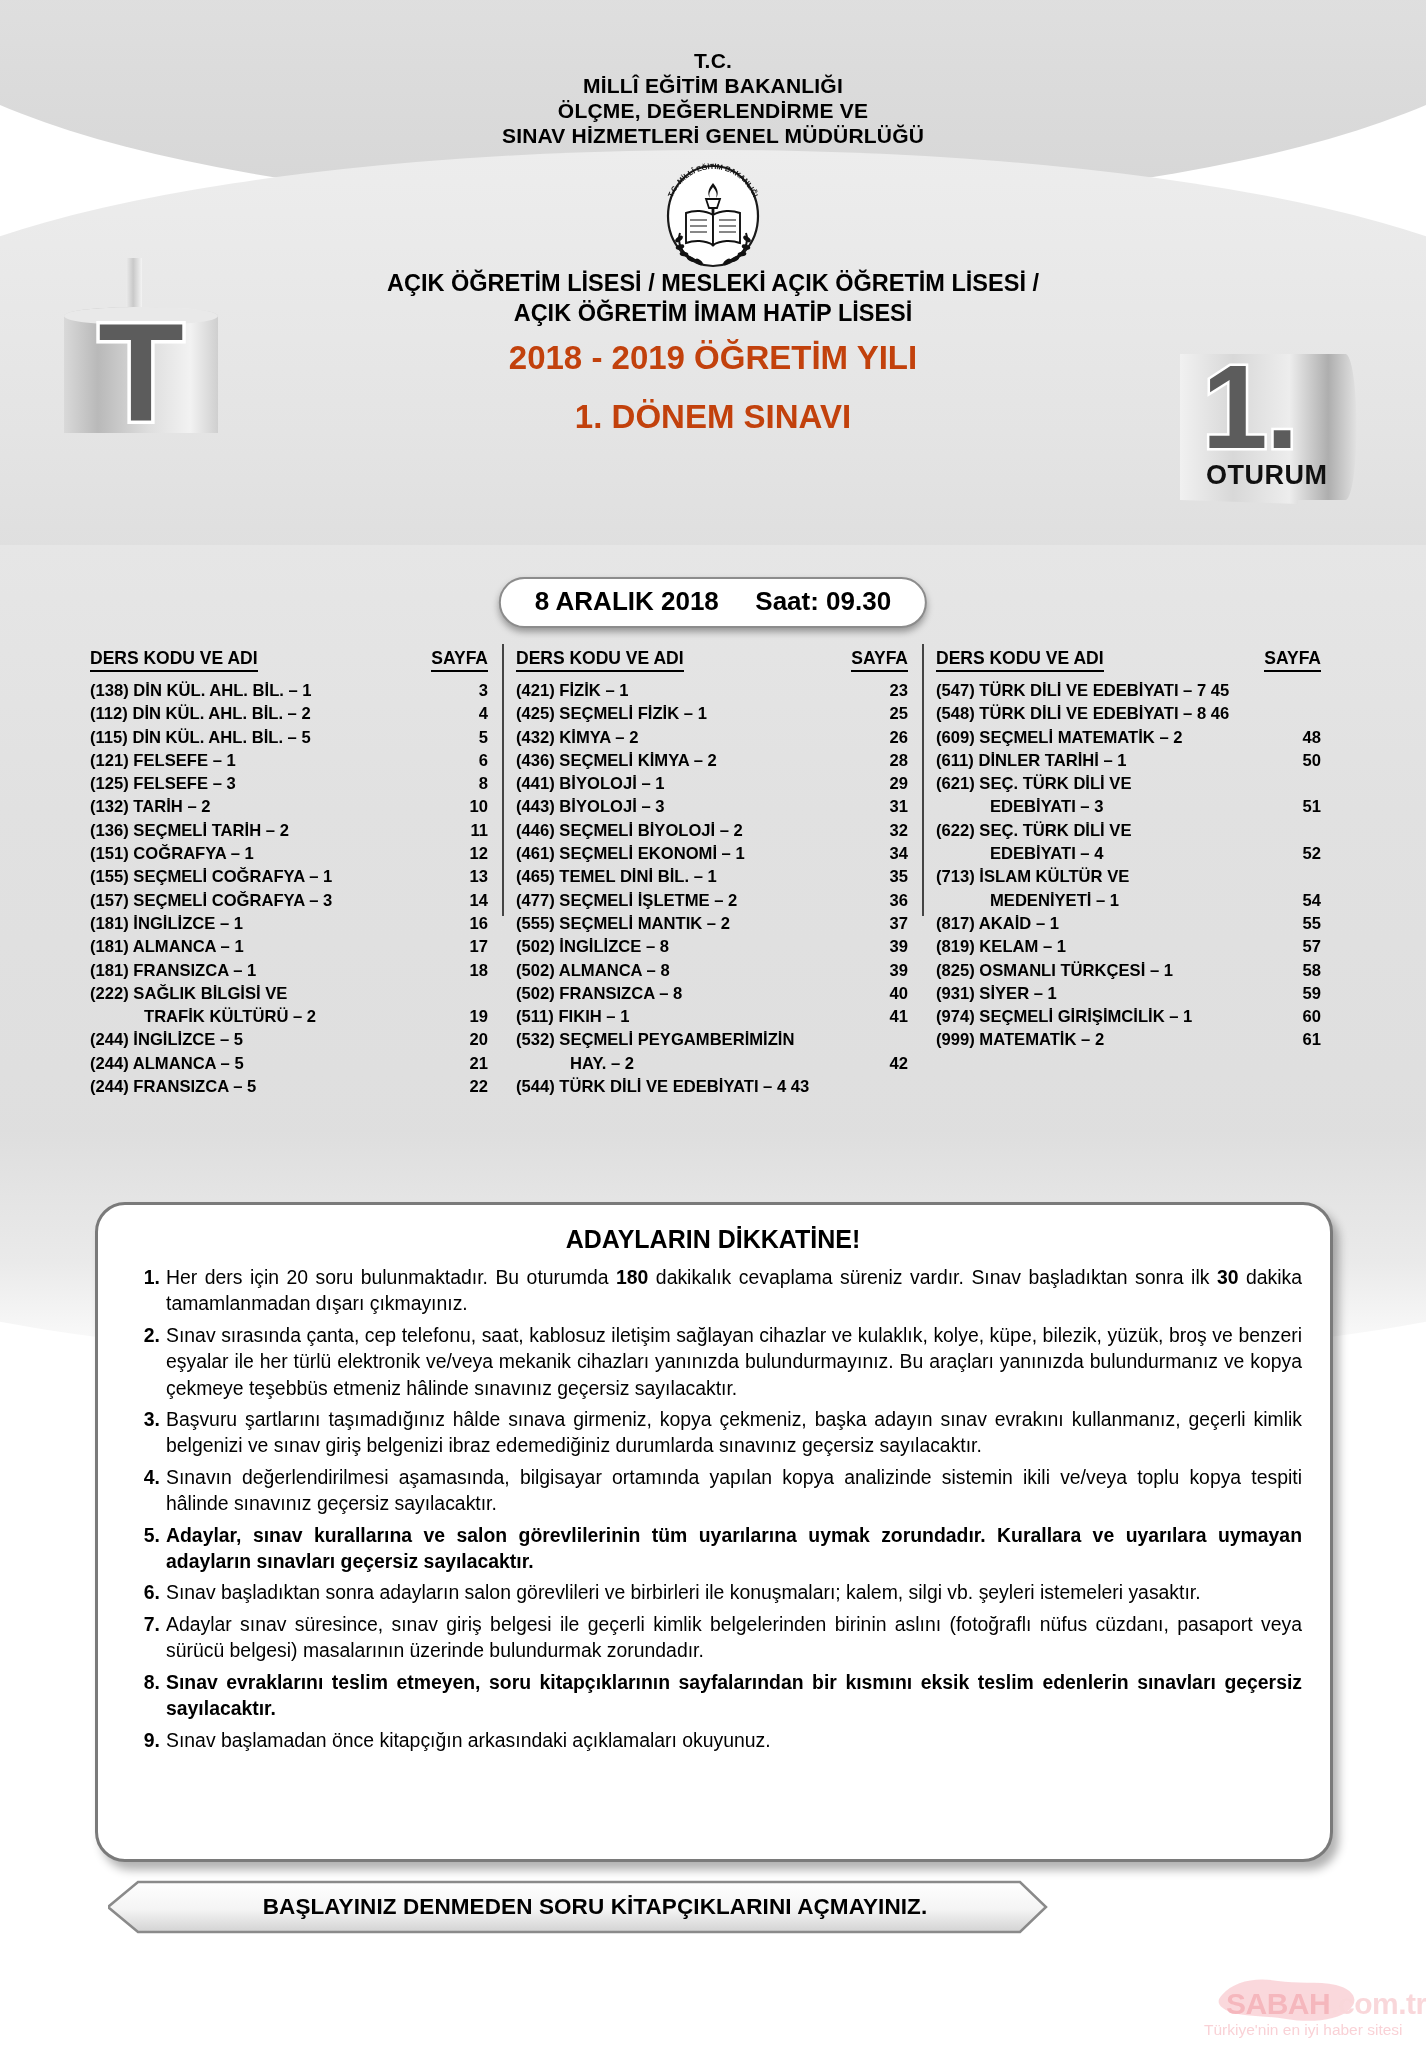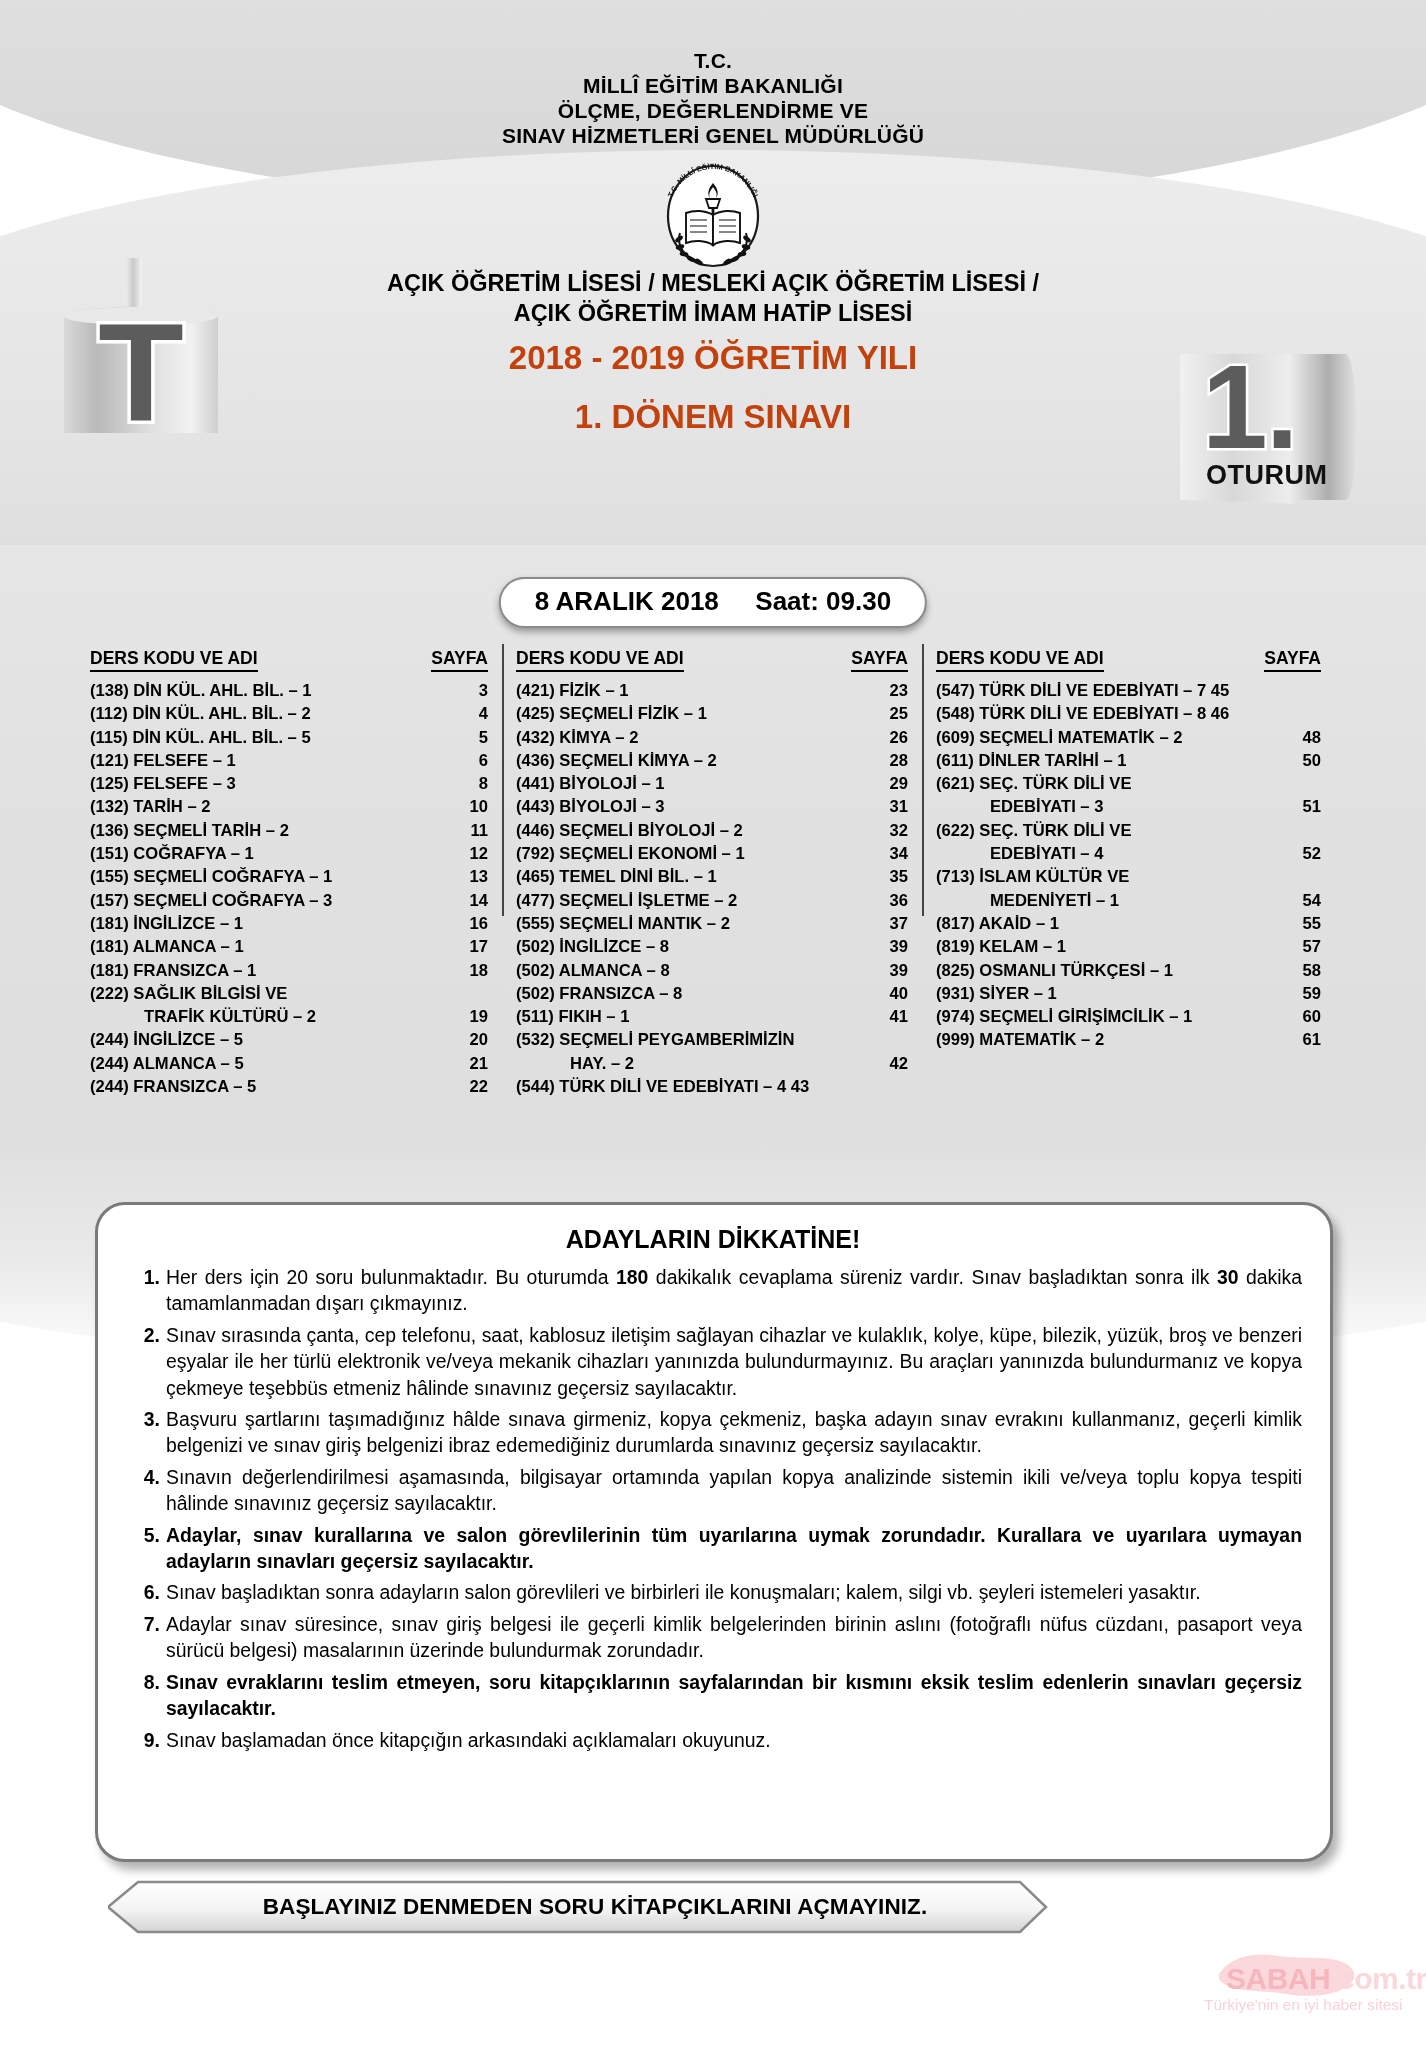--- a/index.html
+++ b/index.html
@@ -245,21 +245,21 @@
     left: 0; top: 0; width: 100%; height: 100%;
     display: flex; align-items: center; justify-content: center;
     font-size: 22.5px; font-weight: bold; color:#000;
     letter-spacing: .1px;
     padding-left: 34px;
   }
 
   
   .watermark {
     position: absolute;
-    right: 14px; bottom: 25px;
+    right: 14px; bottom: 0;
     width: 212px; height: 86px;
     z-index: 9;
     opacity: .62;
   }
   .watermark .wm-main {
     position: absolute;
     left: 26px; top: 26px;
     font-size: 30px;
     font-weight: bold;
     color: #f08c96;
@@ -489,21 +489,21 @@
           </div>
           <div class="row">
             <span class="nm">(443) BİYOLOJİ – 3</span>
             <span class="pg">31</span>
           </div>
           <div class="row">
             <span class="nm">(446) SEÇMELİ BİYOLOJİ – 2</span>
             <span class="pg">32</span>
           </div>
           <div class="row">
-            <span class="nm">(792) SEÇMELİ EKONOMİ – 1</span>
+            <span class="nm">(461) SEÇMELİ EKONOMİ – 1</span>
             <span class="pg">34</span>
           </div>
           <div class="row">
             <span class="nm">(465) TEMEL DİNİ BİL. – 1</span>
             <span class="pg">35</span>
           </div>
           <div class="row">
             <span class="nm">(477) SEÇMELİ İŞLETME – 2</span>
             <span class="pg">36</span>
           </div>

